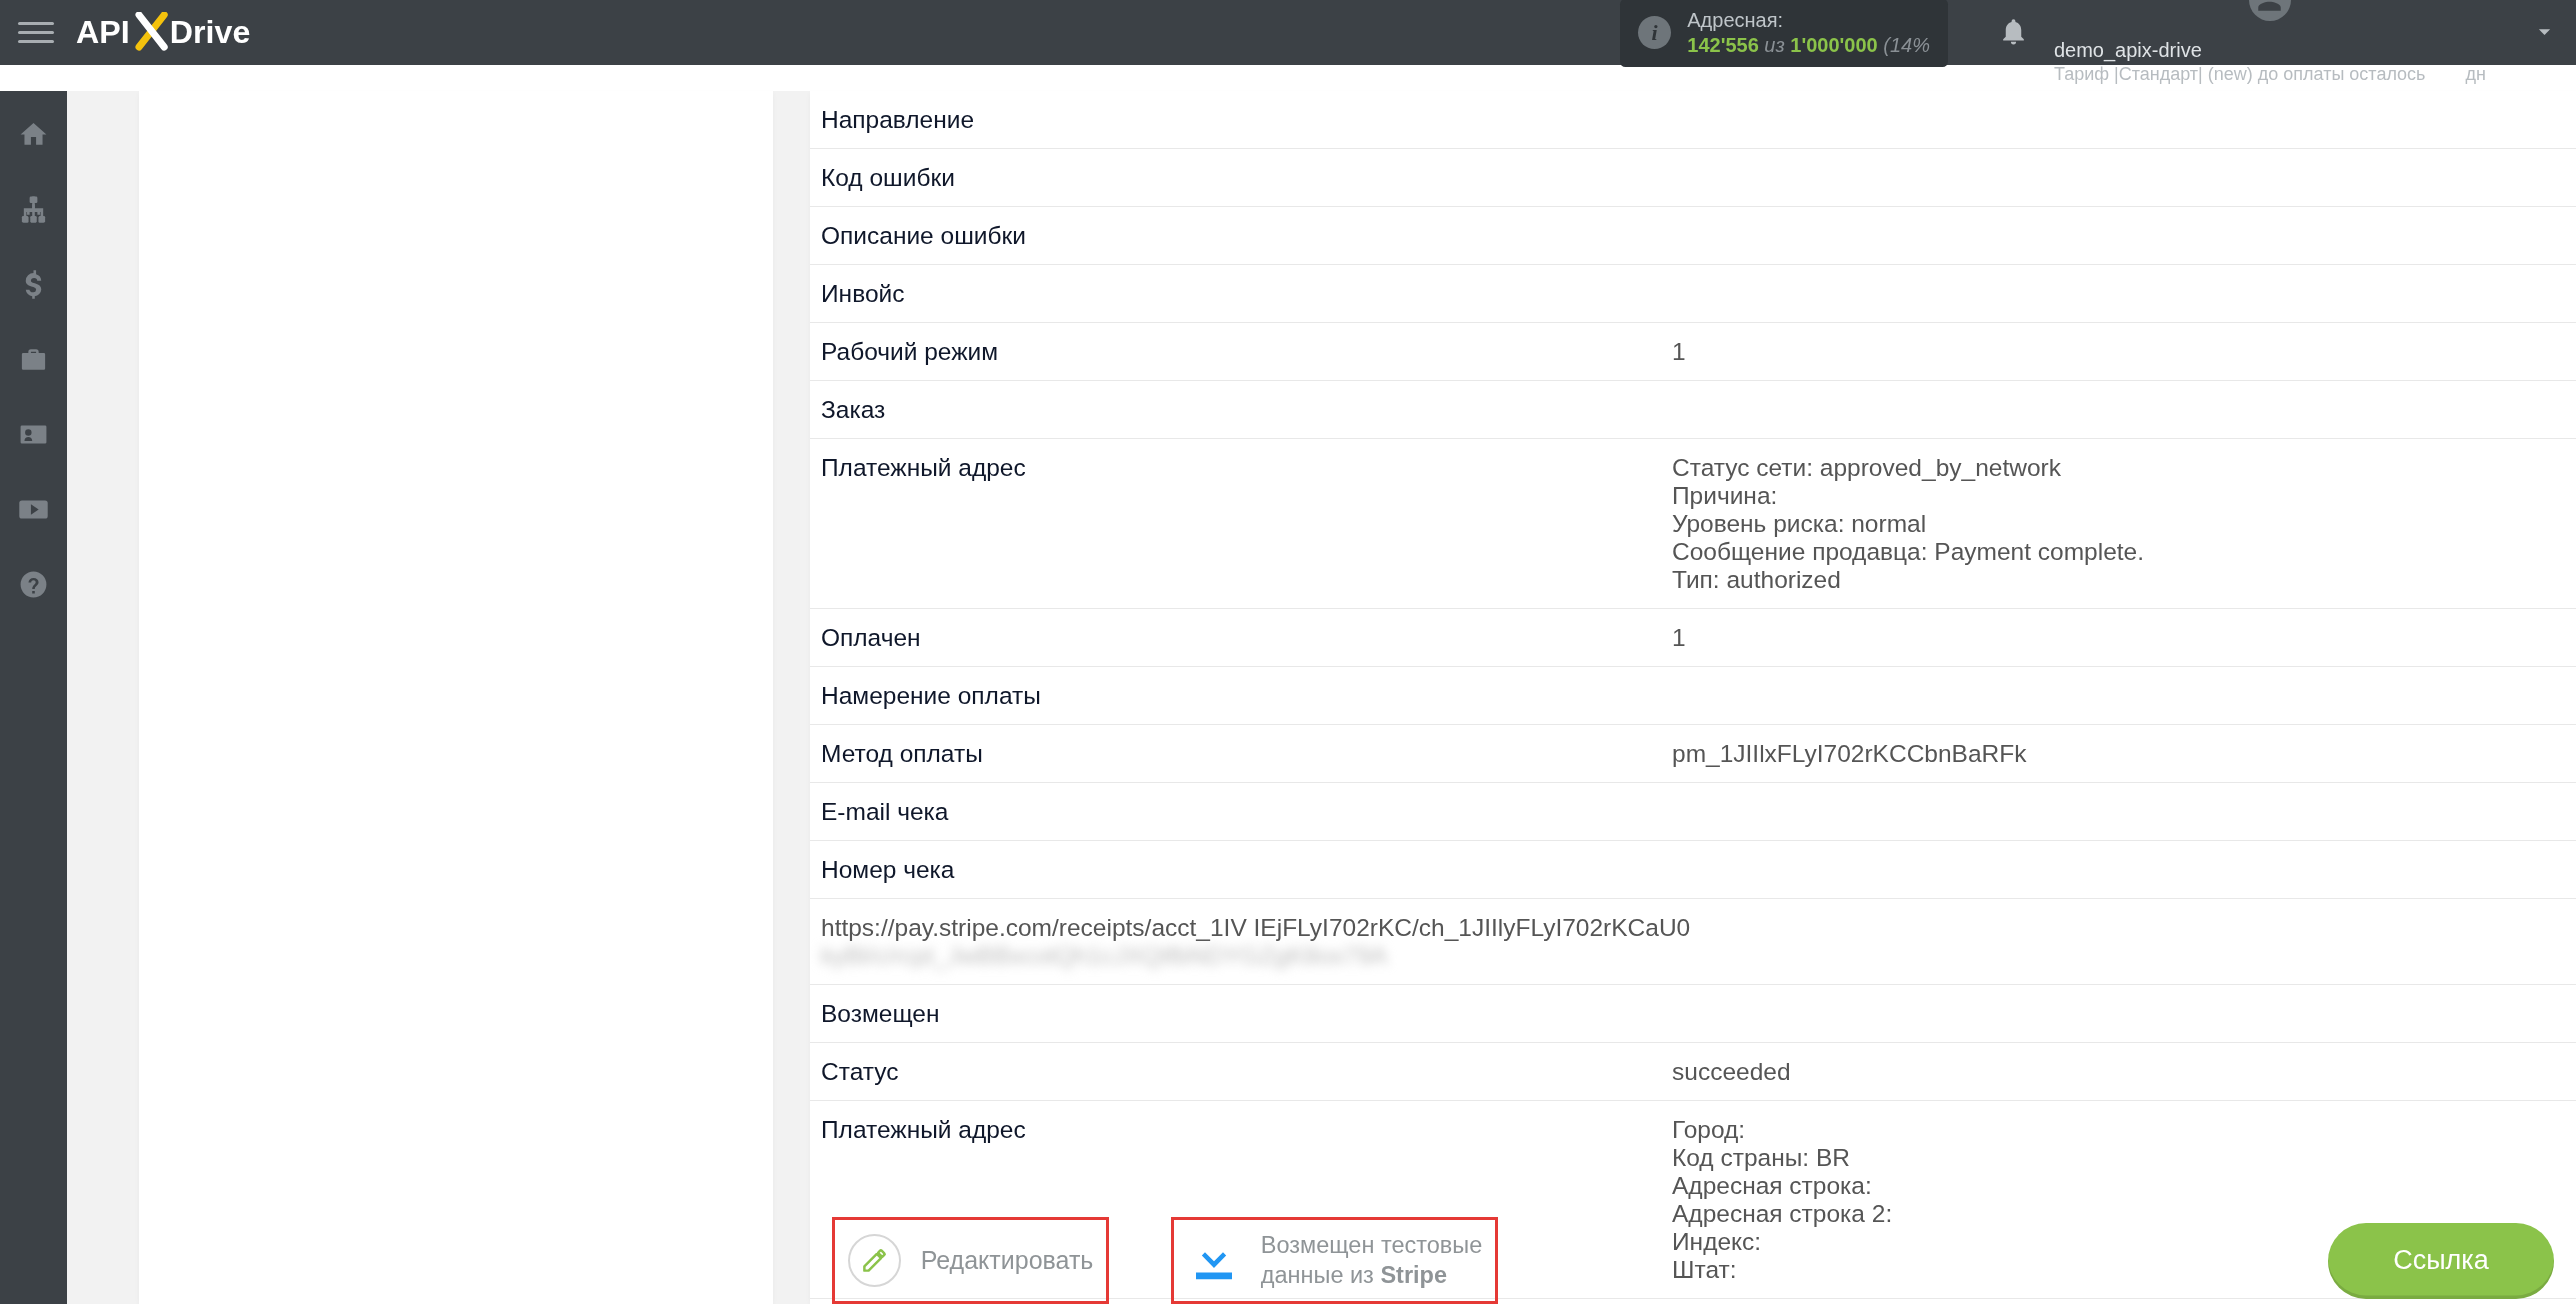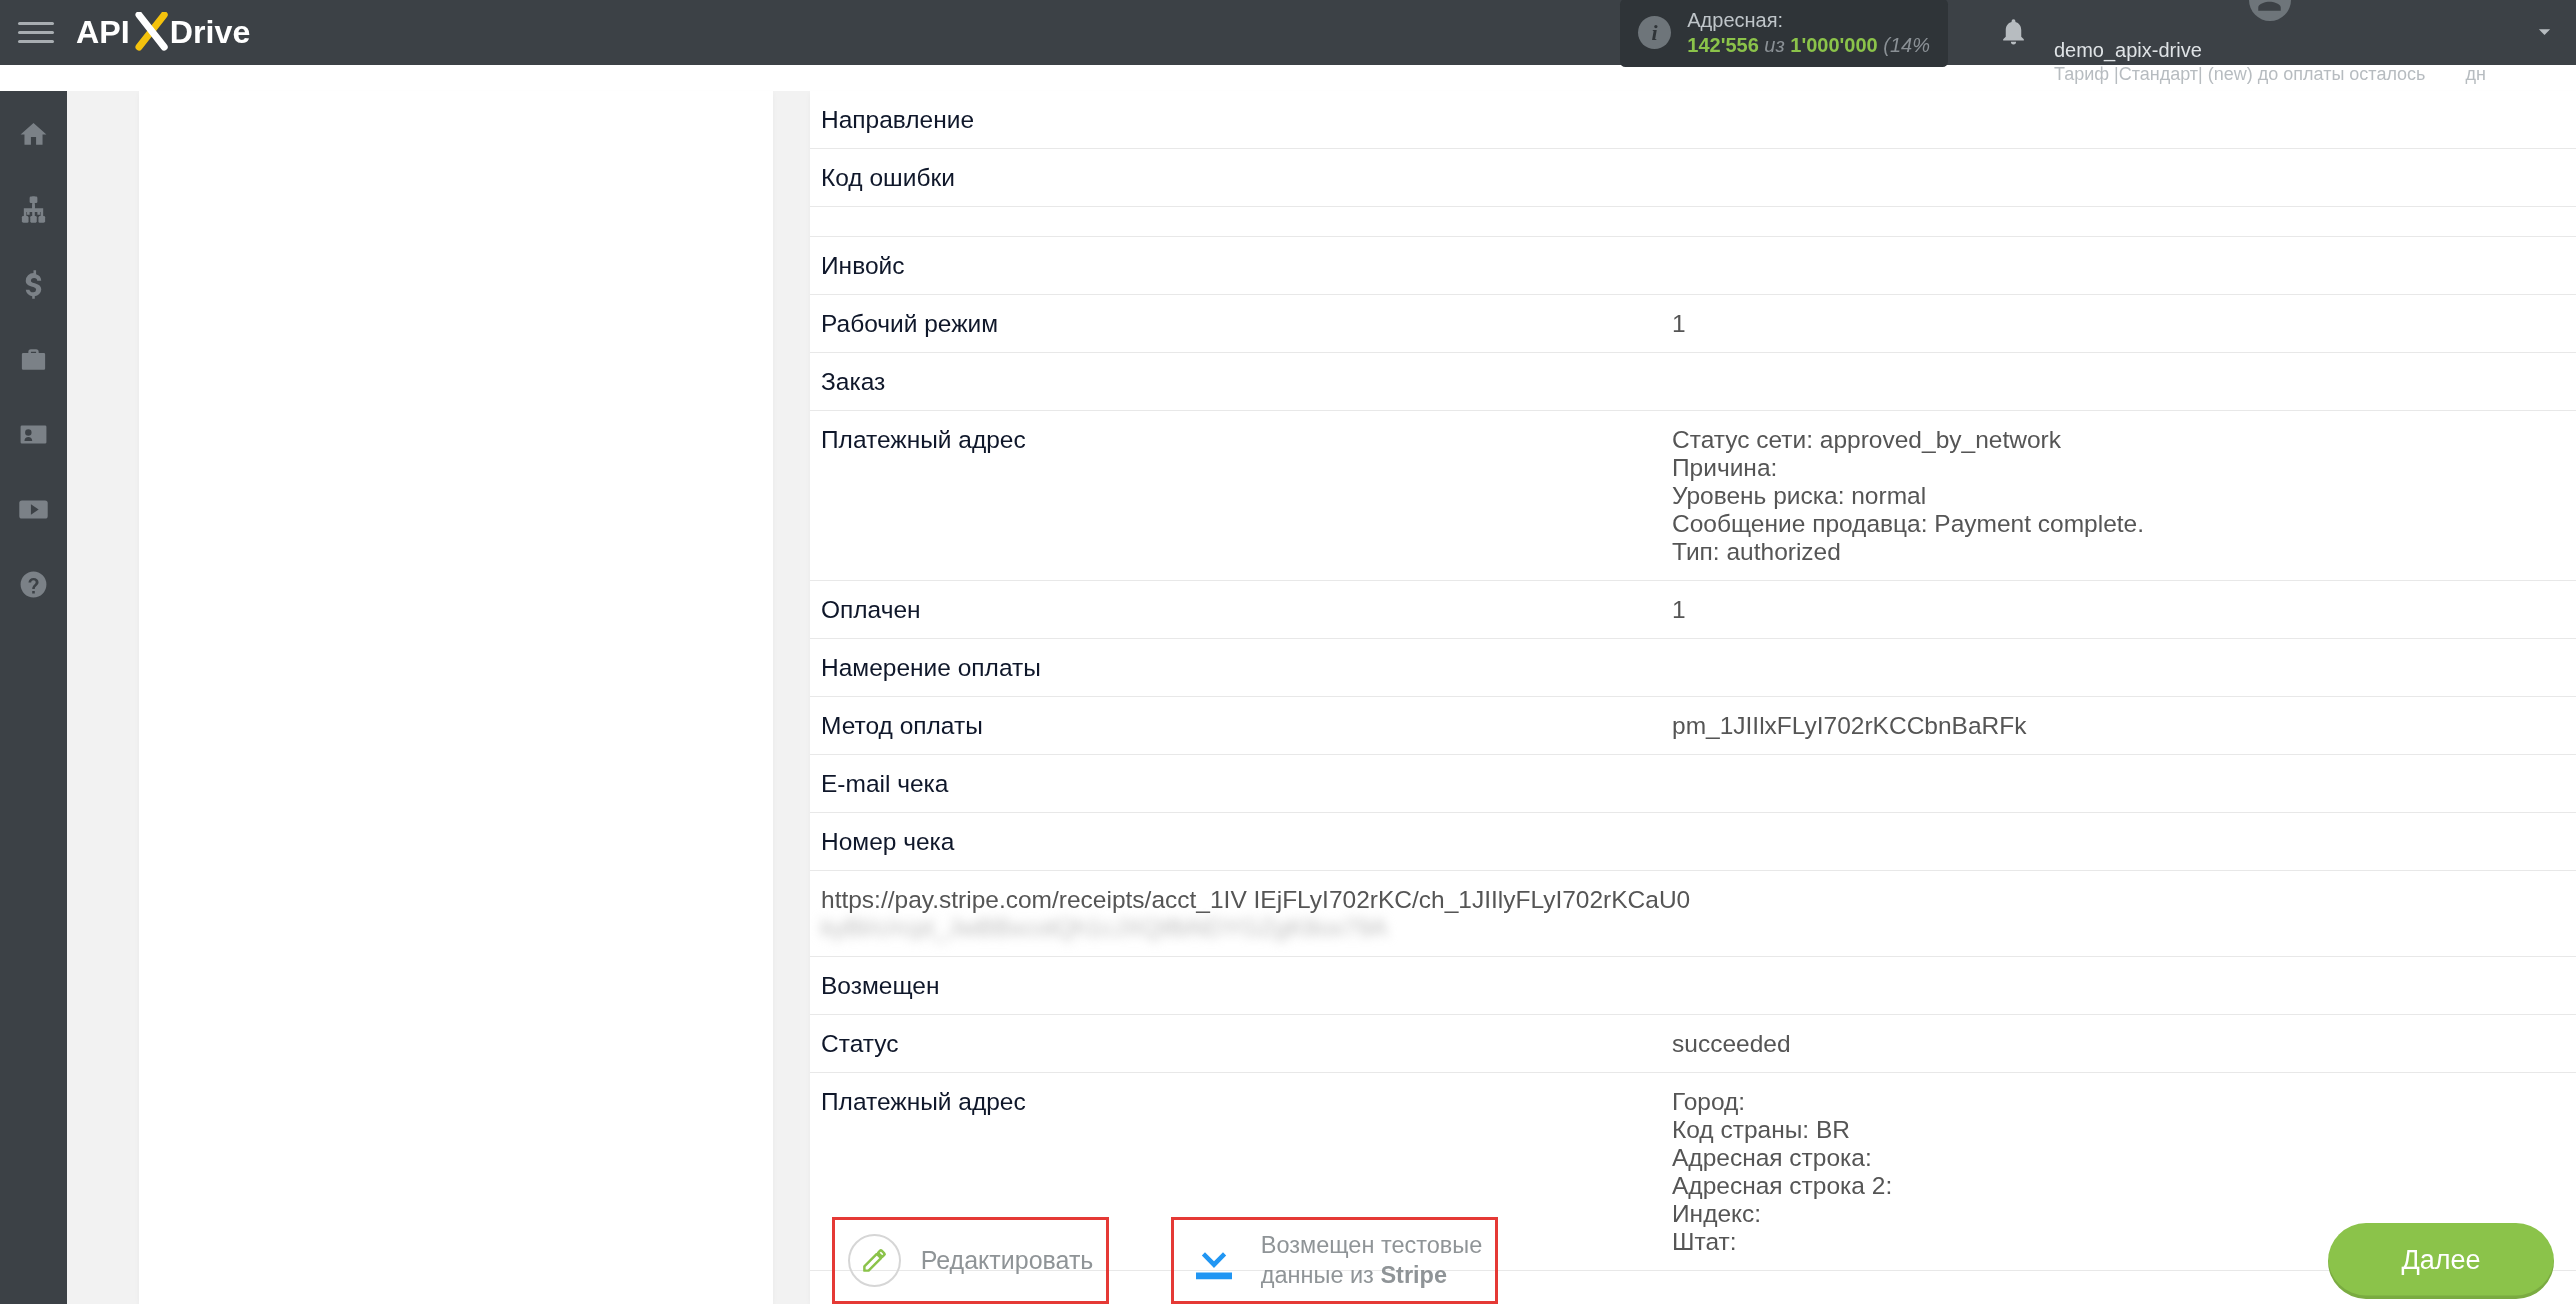--- a/index.html
+++ b/index.html
@@ -182,20 +182,21 @@
     <div class="dtable" id="dtable">
         <div class="row">
           <div class="lab">Направление</div>
           <div class="val"></div>
         </div>
         <div class="row">
           <div class="lab">Код ошибки</div>
           <div class="val"></div>
         </div>
         <div class="row">
+          <div class="lab">Описание ошибки</div>
           <div class="val"></div>
         </div>
         <div class="row">
           <div class="lab">Инвойс</div>
           <div class="val"></div>
         </div>
         <div class="row">
           <div class="lab">Рабочий режим</div>
           <div class="val">1</div>
         </div>
@@ -268,17 +269,17 @@
               <path fill="#2196f3" d="M12 3v10l4-4 1.4 1.4L12 16 6.6 10.4 8 9l4 4V3z"></path>
               <path fill="#2196f3" d="M4 18h16v3H4z"></path>
             </svg>
         </div>
         <div class="dl-txt">
           <div>Возмещен тестовые</div>
           <div><span>данные из </span><b>Stripe</b></div>
         </div>
       </div>
 
-      <button class="btn-next">Далее</button>
+      <button class="btn-next">Ссылка</button>
     </div>
   </div>
 </div>
 
 
 </body></html>

